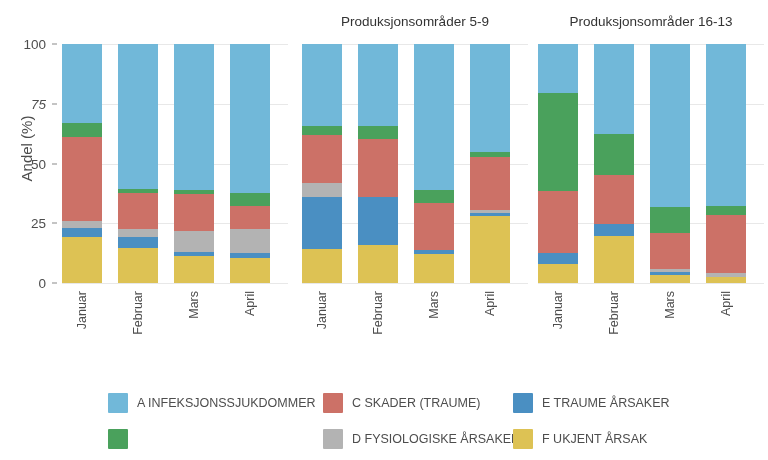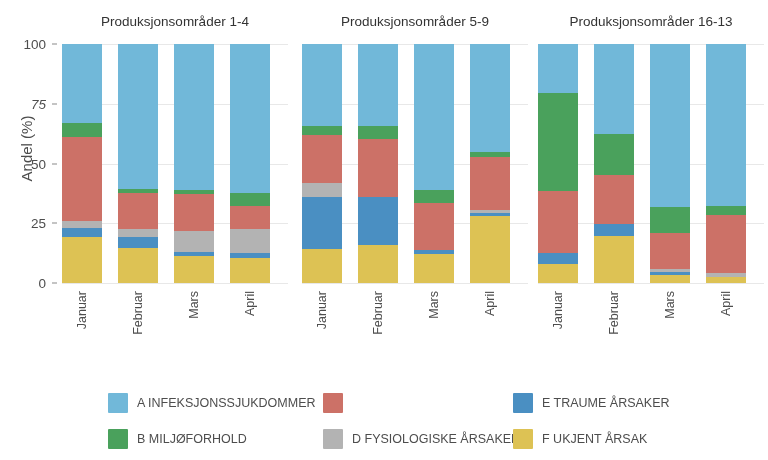--- a/index.html
+++ b/index.html
@@ -108,21 +108,20 @@
       <div class="ytick" style="top: 163.5px; left: 0px;">50</div>
       <div class="ytickmark" style="top: 163.5px; left: 52px;"></div>
       <div class="ytick" style="top: 223.25px; left: 0px;">25</div>
       <div class="ytickmark" style="top: 223.25px; left: 52px;"></div>
       <div class="ytick" style="top: 283px; left: 0px;">0</div>
       <div class="ytickmark" style="top: 283px; left: 52px;"></div>
     </div>
 
   <div id="panels">
       <div class="panel" style="left: 62px; width: 226px;">
-        <div class="panel-title">Produksjonsområder 1-4</div>
         <div class="gridline" style="top: 239px;"></div>
         <div class="gridline" style="top: 179.25px;"></div>
         <div class="gridline" style="top: 119.5px;"></div>
         <div class="gridline" style="top: 59.75px;"></div>
         <div class="gridline" style="top: 0px;"></div>
         <div class="xtick" style="left: 13px;">Januar</div>
         <div class="xtick" style="left: 69px;">Februar</div>
         <div class="xtick" style="left: 125px;">Mars</div>
         <div class="xtick" style="left: 181px;">April</div>
         <div class="plotarea">
@@ -249,28 +248,28 @@
       </div>
     </div>
 
   <div id="legend">
       <div class="legend-item">
         <span class="swatch" style="background: rgb(113, 184, 217);"></span>
         <span class="legend-label">A INFEKSJONSSJUKDOMMER</span>
       </div>
       <div class="legend-item">
         <span class="swatch" style="background: rgb(204, 113, 103);"></span>
+        <span class="legend-label">C SKADER (TRAUME)</span>
       </div>
       <div class="legend-item">
         <span class="swatch" style="background: rgb(74, 143, 194);"></span>
         <span class="legend-label">E TRAUME ÅRSAKER</span>
       </div>
       <div class="legend-item">
         <span class="swatch" style="background: rgb(74, 161, 92);"></span>
-        <span class="legend-label">B MILJØFORHOLD</span>
       </div>
       <div class="legend-item">
         <span class="swatch" style="background: rgb(179, 179, 179);"></span>
         <span class="legend-label">D FYSIOLOGISKE ÅRSAKER</span>
       </div>
       <div class="legend-item">
         <span class="swatch" style="background: rgb(221, 194, 84);"></span>
         <span class="legend-label">F UKJENT ÅRSAK</span>
       </div>
     </div>

